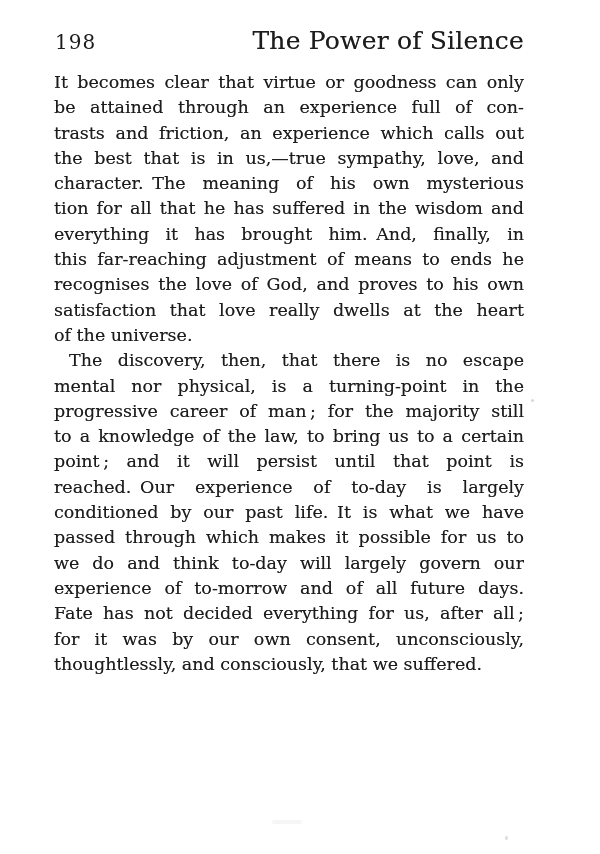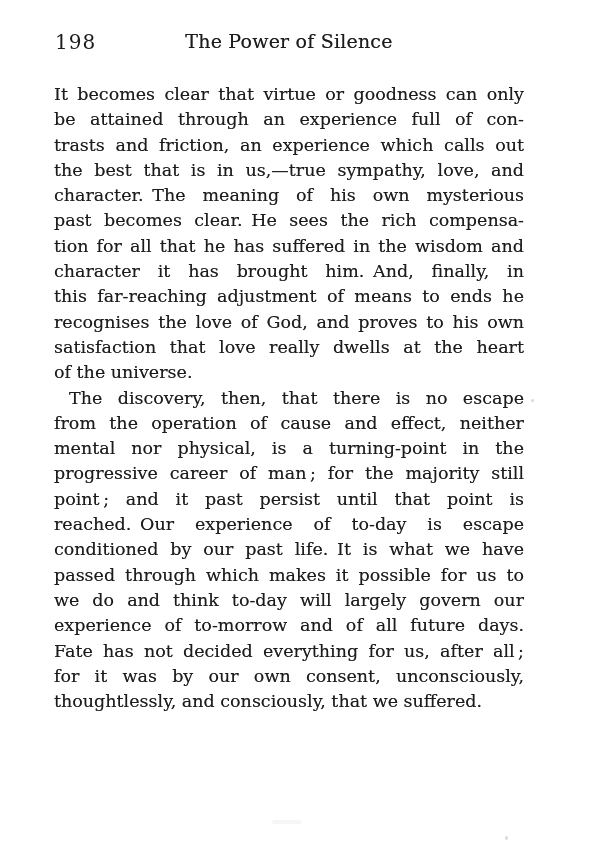--- a/index.html
+++ b/index.html
@@ -29,27 +29,27 @@
   }
   .page-number {
     position: absolute;
     left: 1px;
     top: 1px;
     font-size: 20px;
     letter-spacing: 1px;
     font-variant-numeric: oldstyle-nums;
   }
   .page-title {
-    text-align: center;
-    font-size: 19px;
+    text-align: right;
+    font-size: 25px;
     letter-spacing: 0.2px;
     text-shadow: 0 0 0.5px rgba(0,0,0,0.55);
   }
   .page-body {
-    margin-top: 24px;
+    margin-top: 12px;
   }
   .line {
     font-size: 17.5px;
     height: 25.3px;
     line-height: 25.3px;
     text-align: justify;
     text-align-last: justify;
     text-shadow: 0 0 0.5px rgba(0,0,0,0.5);
     overflow: hidden;
   }
@@ -77,35 +77,34 @@
       <span class="page-number">198</span>
       <div class="page-title">The Power of Silence</div>
     </div>
     <div class="page-body">
         <div class="paragraph">
           <div class="line">It becomes clear that virtue or goodness can only</div>
           <div class="line">be attained through an experience full of con-</div>
           <div class="line">trasts and friction, an experience which calls out</div>
           <div class="line">the best that is in us,—true sympathy, love, and</div>
           <div class="line">character. The meaning of his own mysterious</div>
-          <div class="line">past becomes clear. He sees the rich compensa-</div>
           <div class="line">tion for all that he has suffered in the wisdom and</div>
-          <div class="line">character it has brought him. And, finally, in</div>
+          <div class="line">everything it has brought him. And, finally, in</div>
           <div class="line">this far-reaching adjustment of means to ends he</div>
           <div class="line">recognises the love of God, and proves to his own</div>
           <div class="line">satisfaction that love really dwells at the heart</div>
           <div class="line last">of the universe.</div>
         </div>
         <div class="paragraph">
           <div class="line indent">The discovery, then, that there is no escape</div>
-          <div class="line">from the operation of cause and effect, neither</div>
           <div class="line">mental nor physical, is a turning-point in the</div>
           <div class="line">progressive career of man ; for the majority still</div>
-          <div class="line">point ; and it past persist until that point is</div>
-          <div class="line">reached. Our experience of to-day is escape</div>
+          <div class="line">to a knowledge of the law, to bring us to a certain</div>
+          <div class="line">point ; and it will persist until that point is</div>
+          <div class="line">reached. Our experience of to-day is largely</div>
           <div class="line">conditioned by our past life. It is what we have</div>
           <div class="line">passed through which makes it possible for us to</div>
           <div class="line">we do and think to-day will largely govern our</div>
           <div class="line">experience of to-morrow and of all future days.</div>
           <div class="line">Fate has not decided everything for us, after all ;</div>
           <div class="line">for it was by our own consent, unconsciously,</div>
           <div class="line last">thoughtlessly, and consciously, that we suffered.</div>
         </div>
       </div>
   </div>

